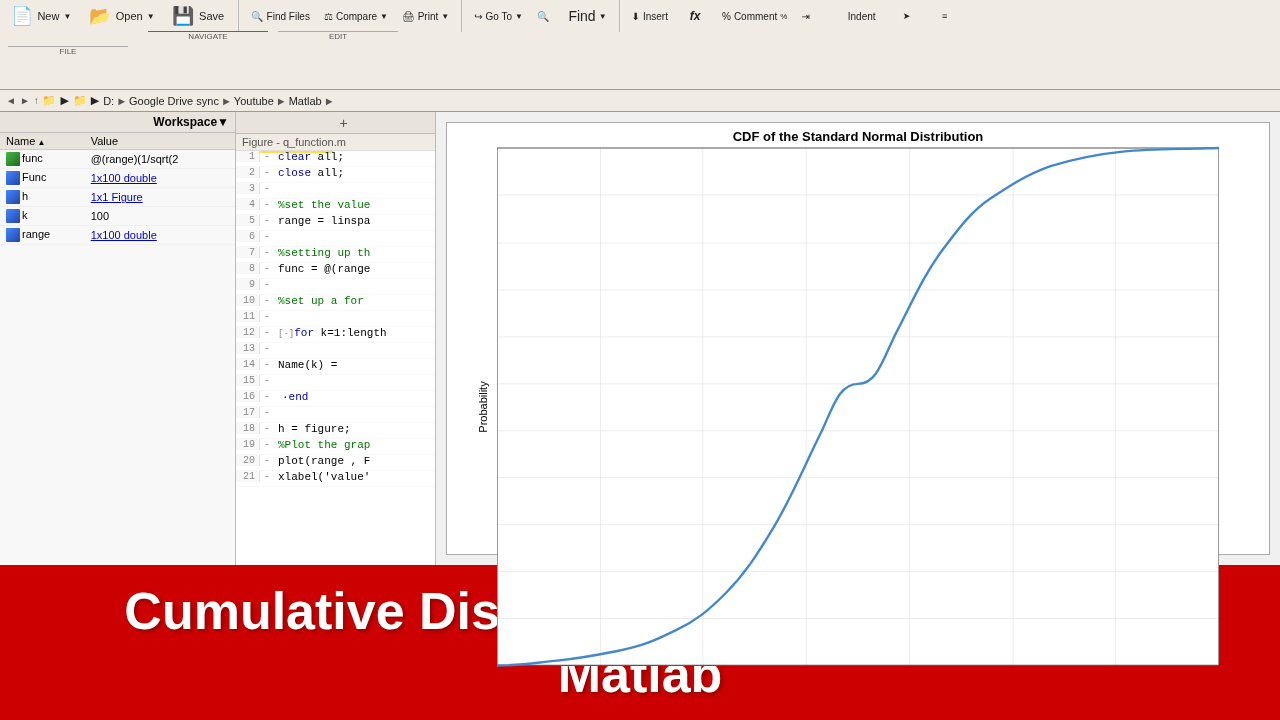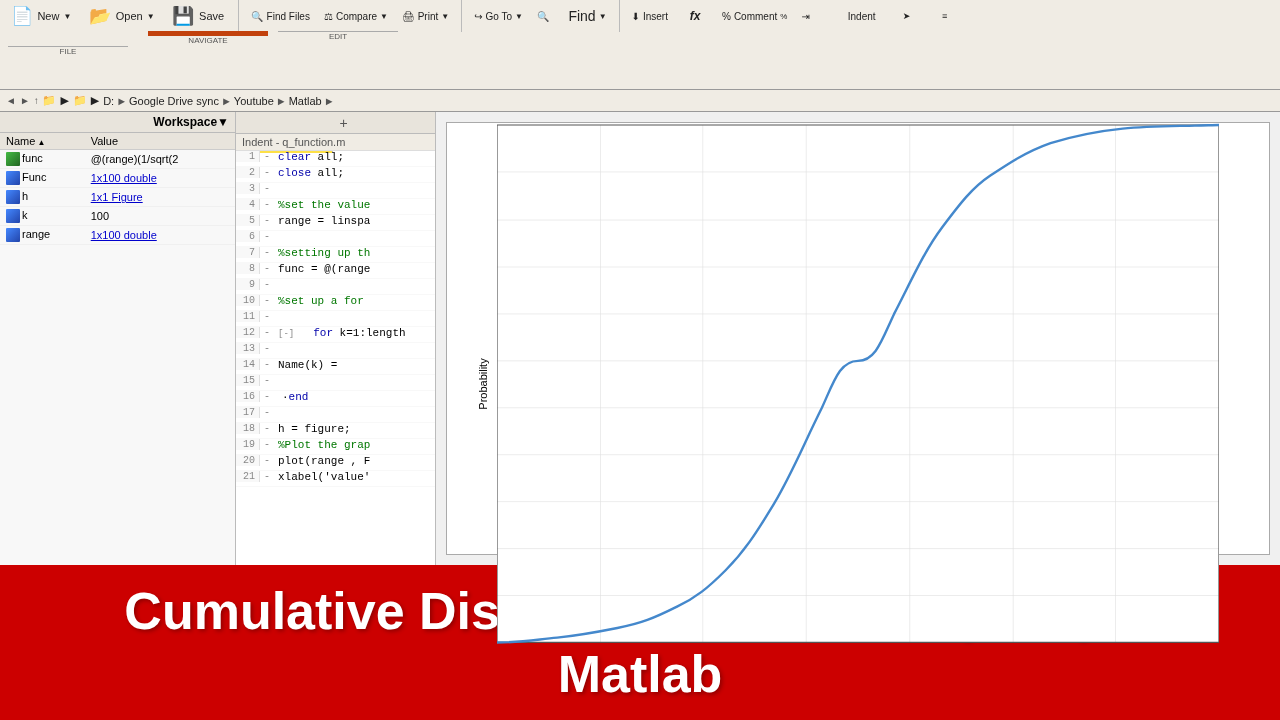--- a/index.html
+++ b/index.html
@@ -176,21 +176,21 @@
       color: #888;
       font-size: 10px;
     }
     .line-code {
       flex: 1;
       padding-left: 4px;
       white-space: nowrap;
       overflow: hidden;
     }
     .kw-clear { color: #0000aa; }
-    .kw-for { color: #0000aa; padding-left: 19px; }
+    .kw-for { color: #0000aa; }
     .kw-end { color: #0000aa; }
     .kw-comment { color: #007700; }
     .fold-btn { color: #888; font-size: 9px; cursor: pointer; }
 
     
     #plot-area {
       flex: 1;
       background: #f0f0f0;
       display: flex;
       align-items: center;
@@ -313,21 +313,21 @@
     </div>
 
     <div style="display:flex; gap:2px; margin-left:4px;">
       <div class="tb-btn" style="height:24px; width:24px; padding:2px;">➤</div>
       <div class="tb-btn" style="height:24px; width:24px; padding:2px;">≡</div>
     </div>
   </div>
 
   <div style="display:flex; font-size:8px; color:#555; margin-top:1px; padding:0 4px; gap:0px;">
     <span style="width:120px; text-align:center; border-top:1px solid #aaa;margin-top:15px;">FILE</span>
-    <span style="width:120px; text-align:center; border-top:5px solid #c2410c; margin-left:20px;">NAVIGATE</span>
+    <span style="width:120px; text-align:center; border-top:1px solid #c2410c; margin-left:20px;">NAVIGATE</span>
     <span style="width:120px; text-align:center; border-top:1px solid #aaa; margin-left:10px;">EDIT</span>
   </div>
 </div>
 
 <div id="addressbar">
   <span class="addr-arrow">◄</span>
   <span class="addr-arrow">►</span>
   <span class="addr-arrow">↑</span>
   <span>📁</span>
   <span>▶</span>
@@ -388,21 +388,21 @@
 
   <div id="editor">
     <div id="editor-tabs">
       <div class="editor-tab">
         <span>q_function.m</span>
         <span class="close-btn">✕</span>
       </div>
       <span class="tab-add">+</span>
     </div>
     <div id="editor-header">
-      <span>Indent - q_function.m</span>
+      <span>Figure - q_function.m</span>
     </div>
     <div id="code-area">
     <div class="code-line">
           <span class="line-num">1</span>
           <span class="line-dash">-</span>
           <span class="line-code"><span class="kw-clear">clear</span> all;</span>
         </div>
         <div class="code-line">
           <span class="line-num">2</span>
           <span class="line-dash">-</span>
@@ -501,20 +501,21 @@
         <div class="code-line">
           <span class="line-num">21</span>
           <span class="line-dash">-</span>
           <span class="line-code">xlabel('value'</span>
         </div>
       </div>
   </div>
 
   <div id="plot-area">
     <div id="plot-container">
+      <div id="plot-title">CDF of the Standard Normal Distribution</div>
       <div id="plot-inner">
         
         <div style="position:absolute; left:-40px; top:50%; transform:translateY(-50%) rotate(-90deg); font-size:11px; color:#000; white-space:nowrap;">Probability</div>
         
         <svg class="plot-svg" viewBox="0 0 600 430" xmlns="http://www.w3.org/2000/svg">
 
           <rect x="0" y="0" width="600" height="430" fill="white"></rect>
 
           <line x1="0" y1="391" x2="600" y2="391" stroke="#e0e0e0" stroke-width="0.5"></line>
           <line x1="0" y1="352" x2="600" y2="352" stroke="#e0e0e0" stroke-width="0.5"></line>

